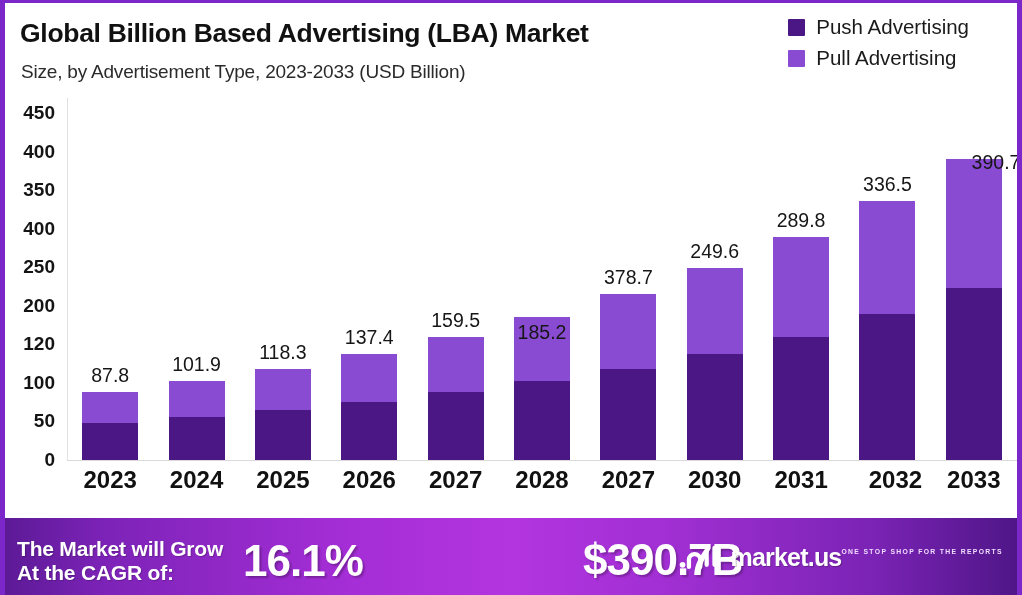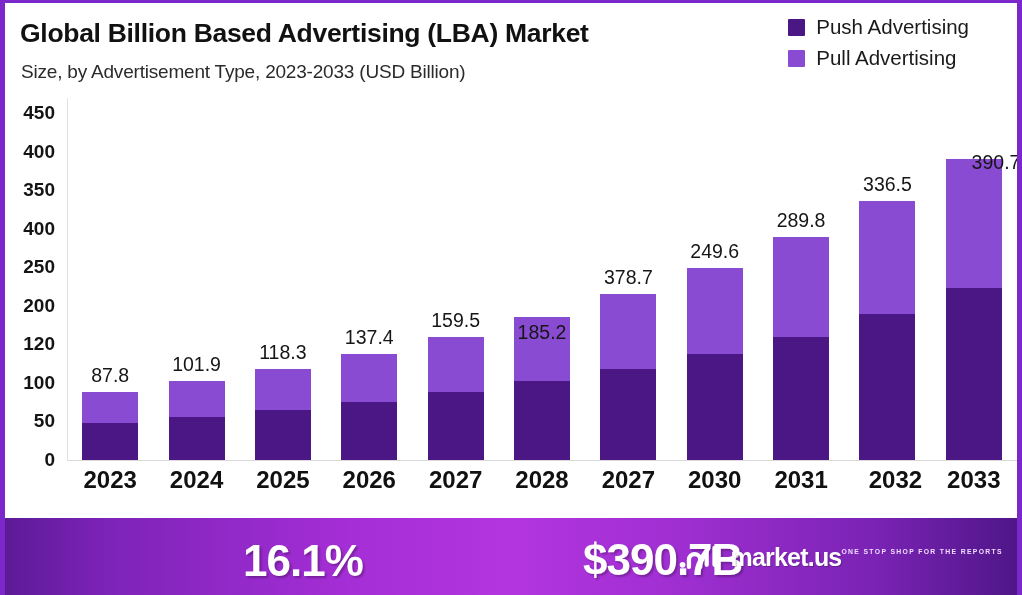--- a/index.html
+++ b/index.html
@@ -209,20 +209,21 @@
         <div class="xtick" style="left: 475px;">2028</div>
         <div class="xtick" style="left: 561.364px;">2027</div>
         <div class="xtick" style="left: 647.727px;">2030</div>
         <div class="xtick" style="left: 734.091px;">2031</div>
         <div class="xtick" style="left: 820.455px; margin-left: 8px;">2032</div>
         <div class="xtick" style="left: 906.818px;">2033</div>
       </div>
   </div>
 
   <div class="footer">
+    <div class="f-label f-cagr-label">The Market will Grow<br>At the CAGR of:</div>
     <div class="f-big f-cagr-value">16.1%</div>
     <div class="f-big f-fore-value">$390.7B</div>
 
     <div class="logo">
       <svg class="logo-mark" viewBox="0 0 62 40">
         <circle cx="5" cy="31" r="4" fill="#ffffff"></circle>
         <path d="M14 34 L14 24 A8 8 0 0 1 30 24 L30 34" fill="none" stroke="#ffffff" stroke-width="6" stroke-linecap="round"></path>
         <rect x="36" y="10" width="6" height="24" rx="3" fill="#ffffff"></rect>
         <rect x="47" y="4" width="6" height="30" rx="3" fill="#ffffff"></rect>
       </svg>

